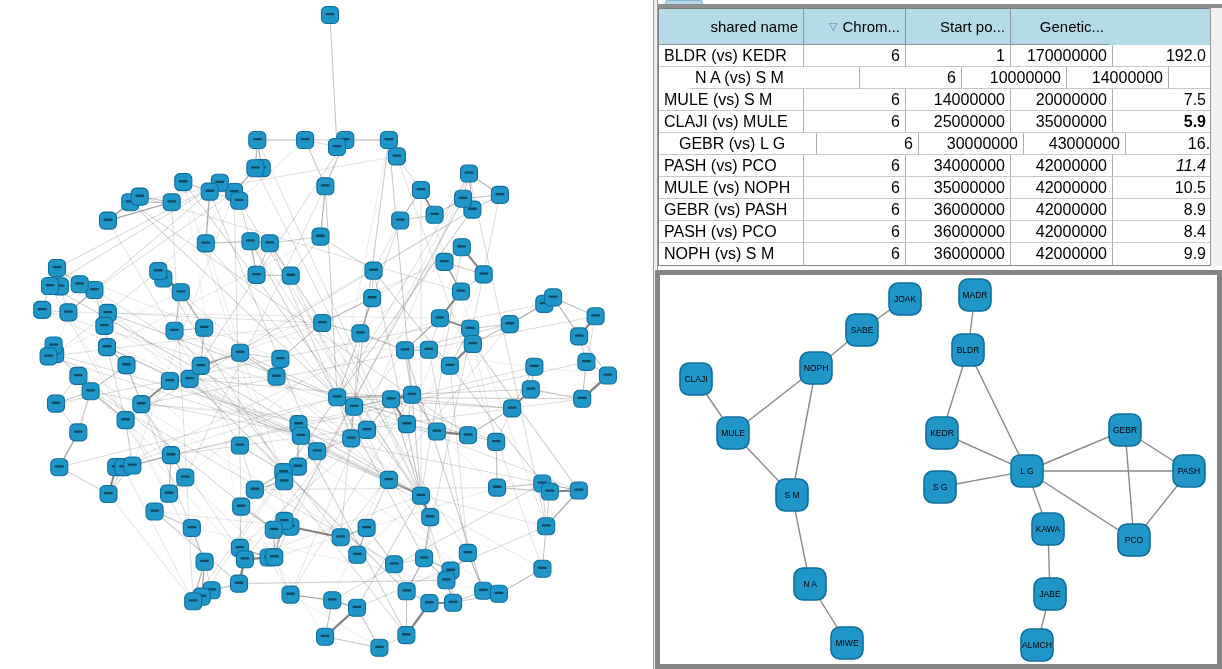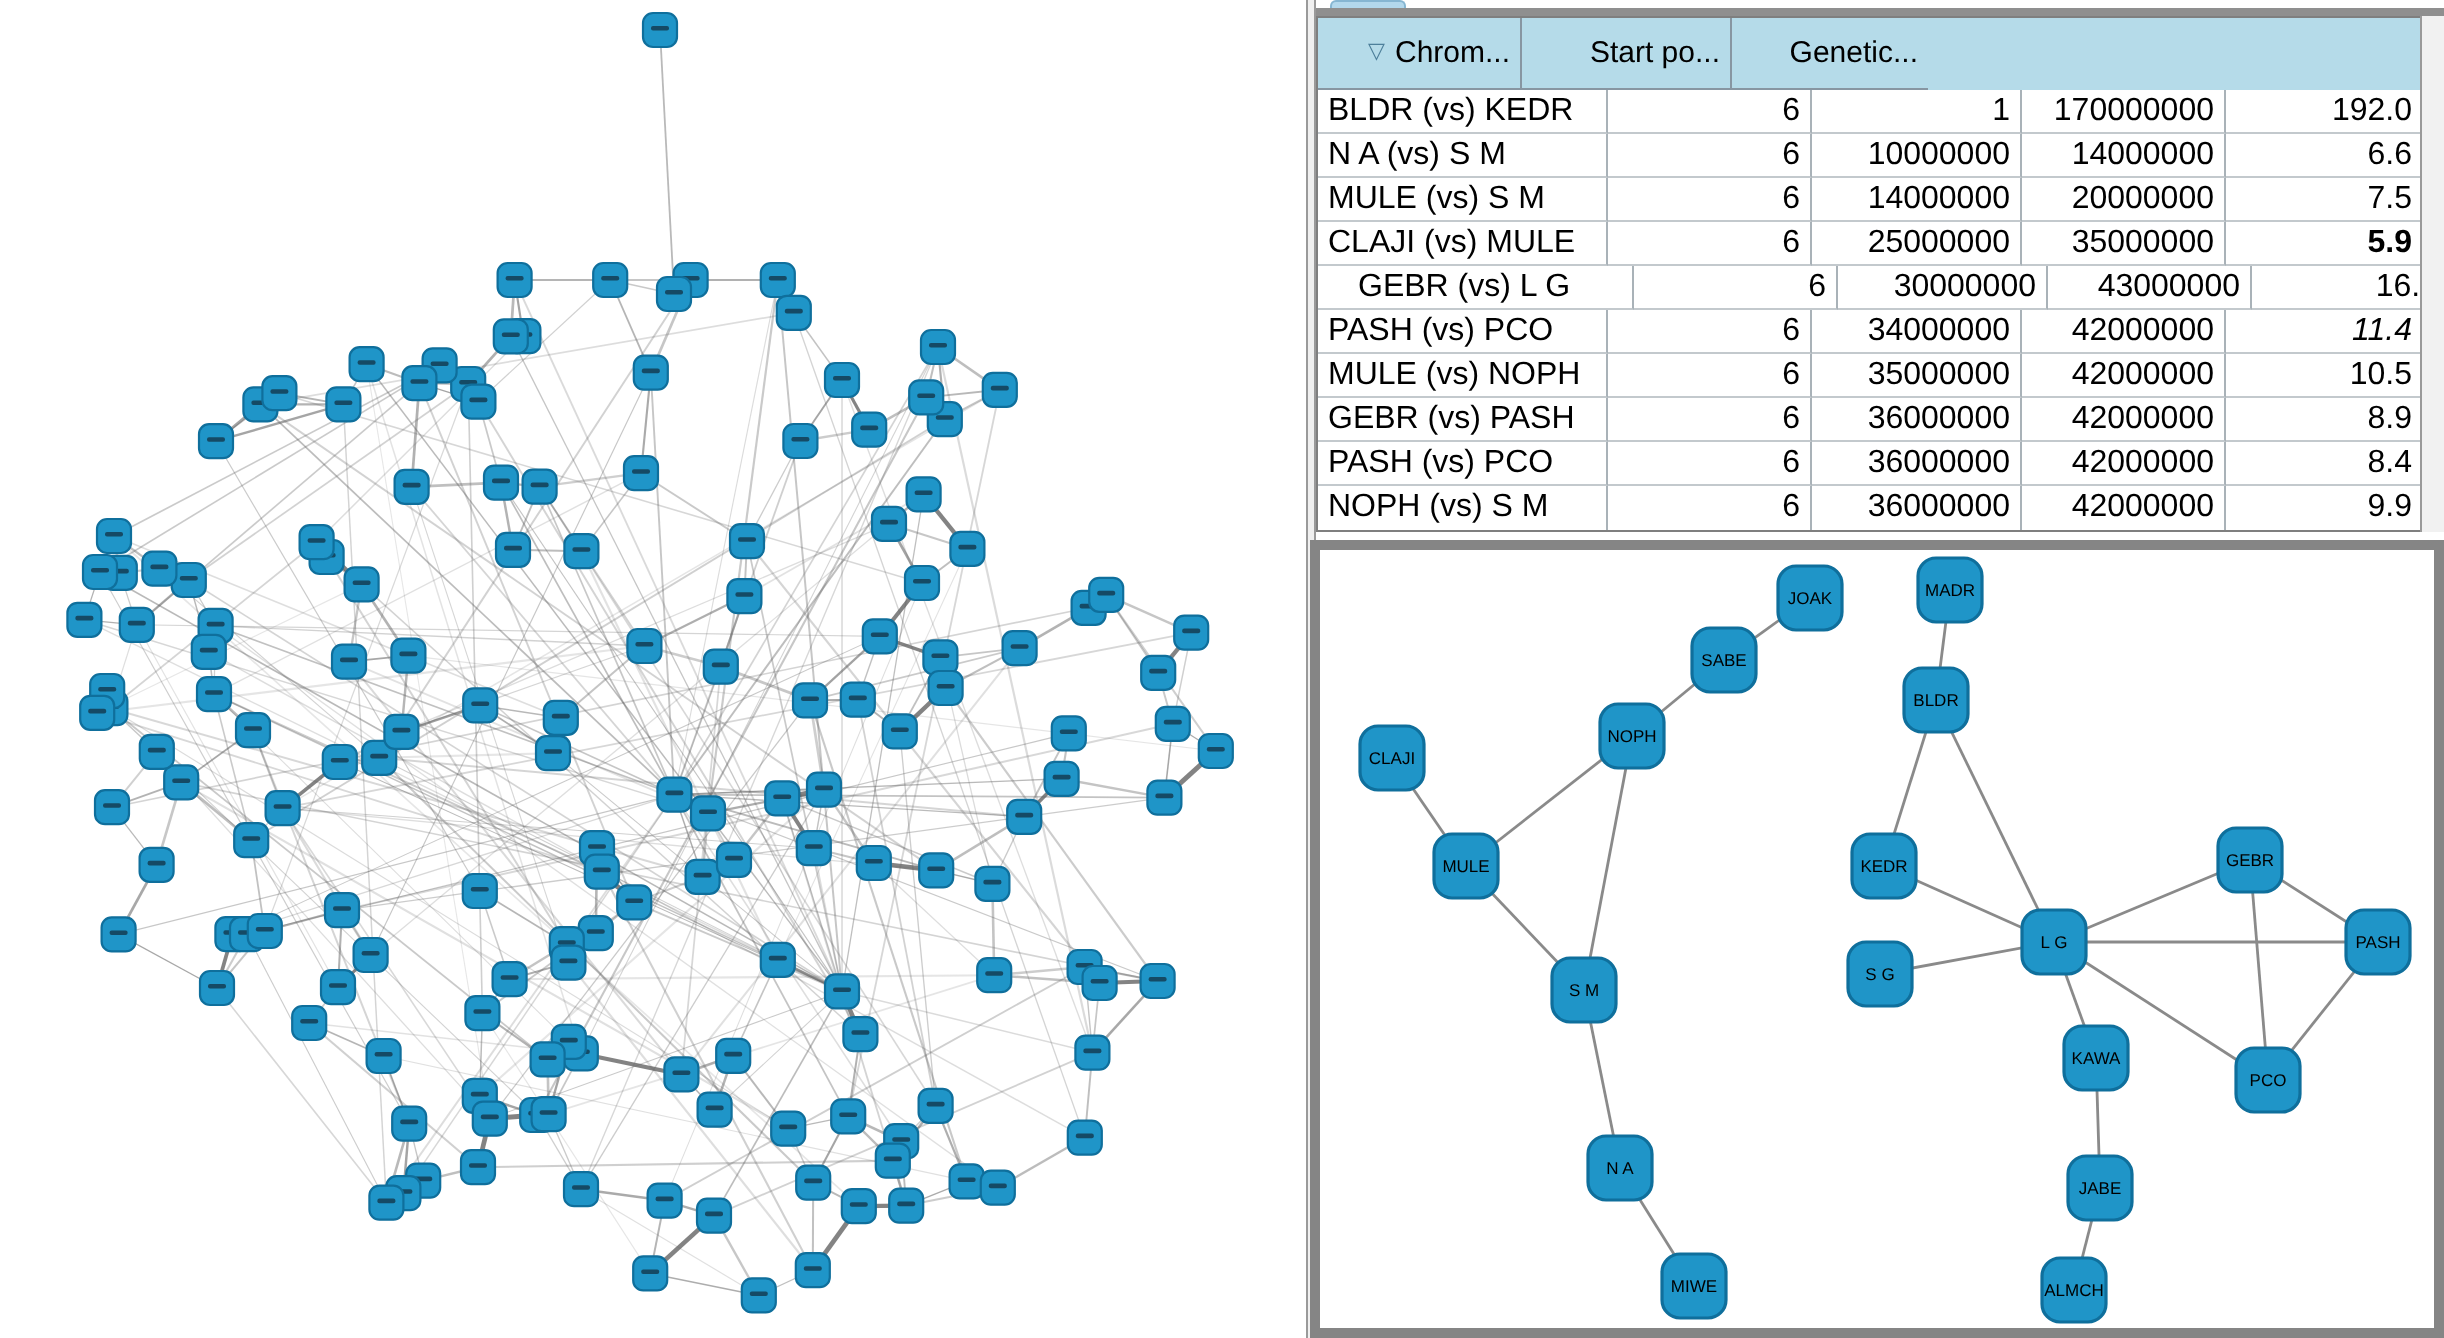--- a/index.html
+++ b/index.html
@@ -1082,40 +1082,43 @@
     </svg>
 </div>
 
 <div id="vsplit"></div>
 
 <div id="table-panel">
   <div id="tab-fragment"></div>
   <div id="toolbar-strip"></div>
   <div id="grid" style="border-color: rgb(127, 127, 127);">
       <div class="t-header">
+        <div class="h-cell" style="width: 145px;">
+          <span>shared name</span>
+        </div>
         <div class="h-cell" style="width: 102px;">
           <span class="funnel">▽</span>
           <span>Chrom...</span>
         </div>
         <div class="h-cell" style="width: 105px;">
           <span>Start po...</span>
         </div>
         <div class="h-cell" style="width: 98px;">
           <span>Genetic...</span>
         </div>
       </div>
       <div class="t-row">
         <div class="t-cell left" style="width: 145px;">BLDR (vs) KEDR</div>
         <div class="t-cell" style="width: 102px;">6</div>
         <div class="t-cell" style="width: 105px;">1</div>
         <div class="t-cell" style="width: 102px;">170000000</div>
         <div class="t-cell" style="width: 98px;">192.0</div>
       </div>
       <div class="t-row">
-        <div class="t-cell left" style="width: 145px;">N A (vs) S M</div>
+        <div class="t-cell left" style="width: 170px; margin-left: 31px;">N A (vs) S M</div>
         <div class="t-cell" style="width: 102px;">6</div>
         <div class="t-cell" style="width: 105px;">10000000</div>
         <div class="t-cell" style="width: 102px;">14000000</div>
         <div class="t-cell" style="width: 98px;">6.6</div>
       </div>
       <div class="t-row">
         <div class="t-cell left" style="width: 145px;">MULE (vs) S M</div>
         <div class="t-cell" style="width: 102px;">6</div>
         <div class="t-cell" style="width: 105px;">14000000</div>
         <div class="t-cell" style="width: 102px;">20000000</div>

